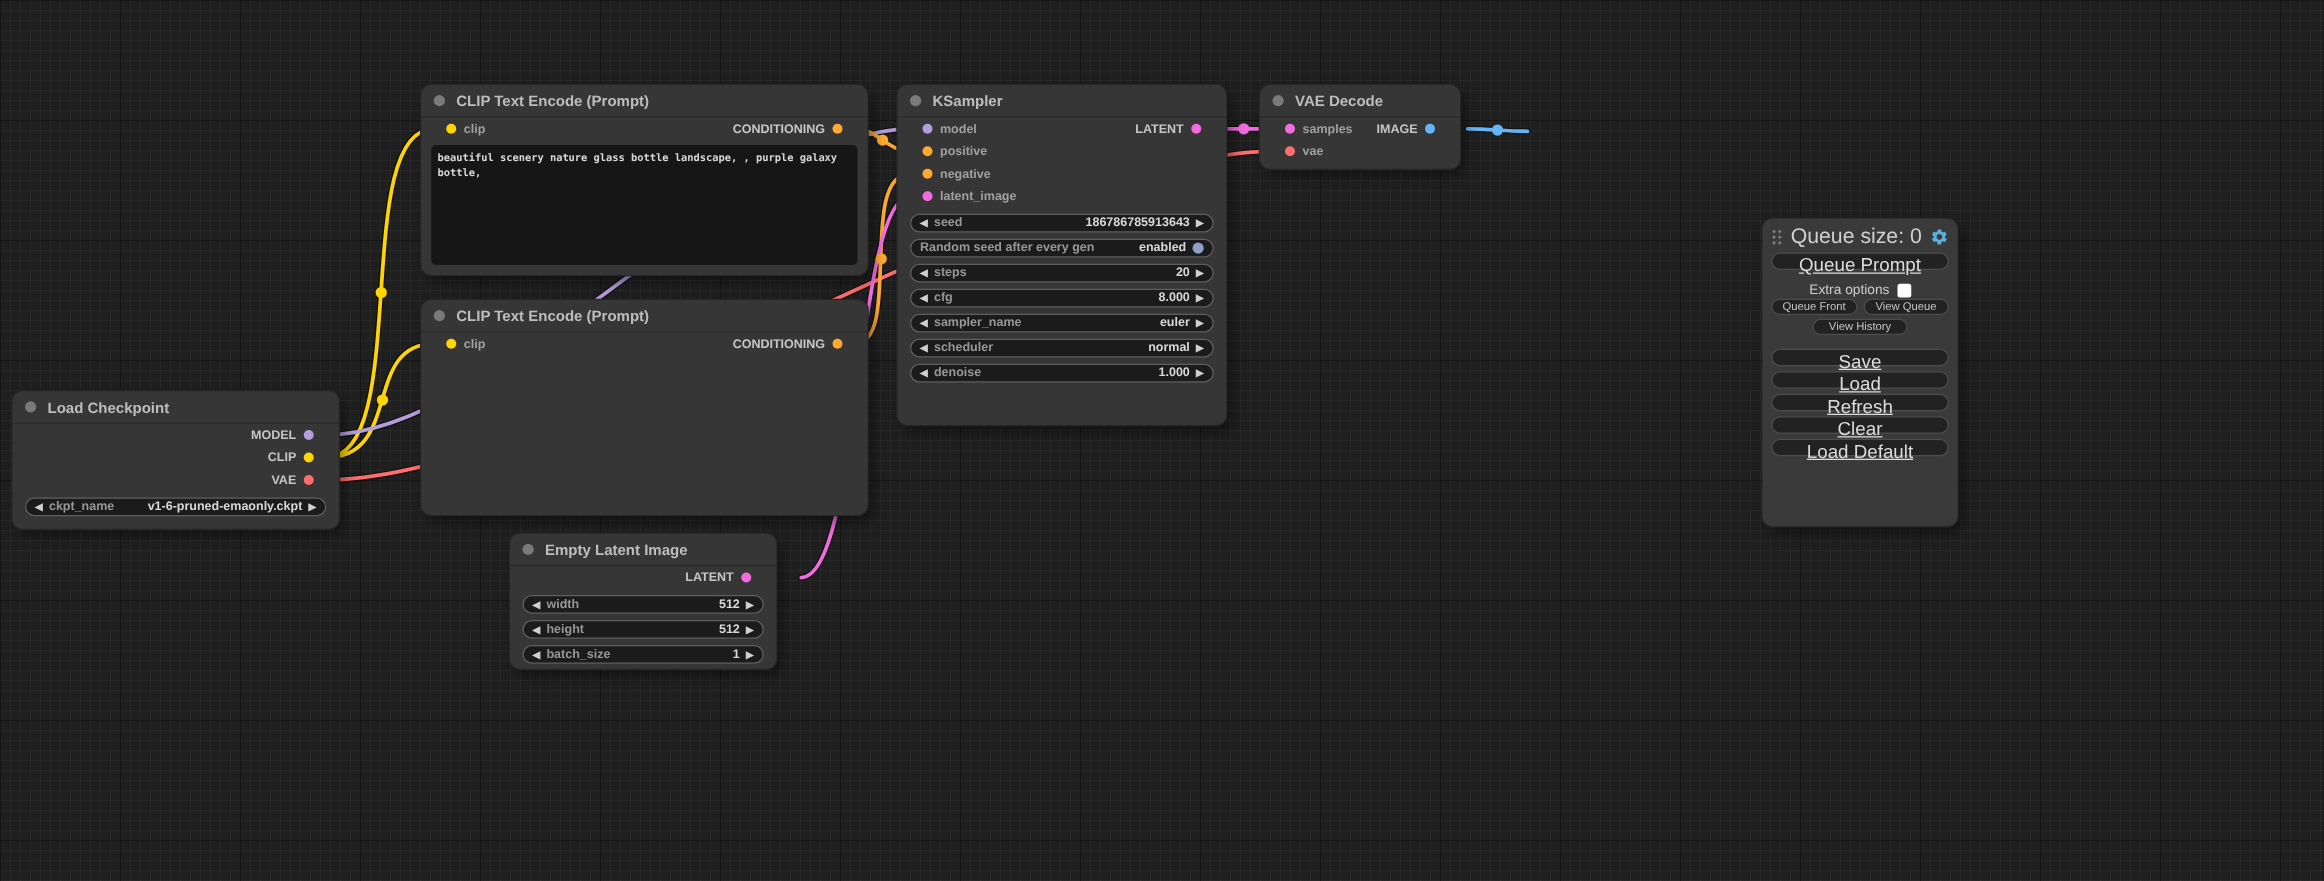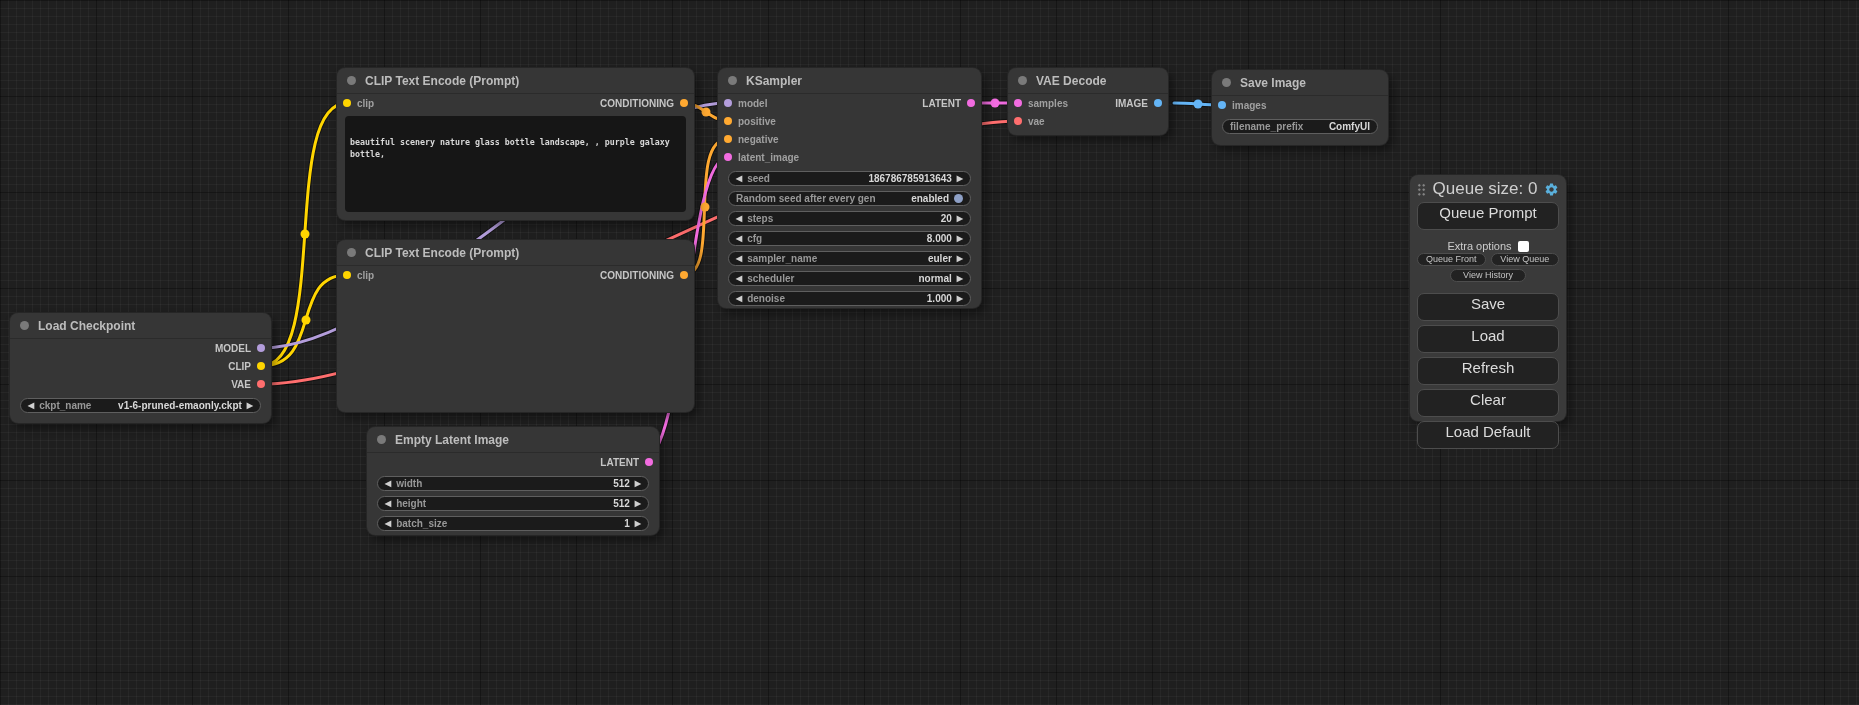--- a/index.html
+++ b/index.html
@@ -19,49 +19,49 @@
   .wire-clip{stroke:#FFD500}.wire-model{stroke:#B39DDB}.wire-vae{stroke:#FF6E6E}
   .wire-cond{stroke:#FFA931}.wire-latent{stroke:#F26CE0}.wire-image{stroke:#64B5F6}
   .ldot-clip{fill:#FFD500}.ldot-cond{fill:#FFA931}.ldot-latent{fill:#F26CE0}.ldot-image{fill:#64B5F6}
 
   .node{position:absolute;z-index:2;background:#363636;border-radius:8px;
     box-shadow:0 0 0 1px #262626, 4px 5px 10px rgba(0,0,0,0.45);color:#a0a0a0;font-weight:bold;}
   .node-title{height:26px;display:flex;align-items:center;gap:9px;padding:0 10px;
     color:#bdbdbd;font-size:12px;border-bottom:1px solid #2b2b2b;box-sizing:border-box;}
   .collapse-dot{width:9px;height:9px;border-radius:50%;background:#7a7a7a;flex:0 0 auto;}
   .port-row{height:18px;display:flex;align-items:center;justify-content:space-between;
-    padding:0 6px;font-size:10px;box-sizing:border-box;}
+    padding:0 20px;font-size:10px;box-sizing:border-box;}
   .port{display:flex;align-items:center;gap:6px;}
   .pdot{width:8px;height:8px;border-radius:50%;display:inline-block;flex:0 0 auto;}
   .dot-clip{background:#FFD500}.dot-model{background:#B39DDB}.dot-vae{background:#FF6E6E}
   .dot-cond{background:#FFA931}.dot-latent{background:#F26CE0}.dot-image{background:#64B5F6}
   .in-label{color:#a0a0a0}.out-label{color:#c6c6c6}
   .spacer{flex:1}
   .widget{height:15px;margin:5px 10px 0;background:#1b1b1b;border:1px solid #5f5f5f;
     border-radius:9px;display:flex;align-items:center;font-size:10px;padding:0 7px;
     color:#989898;box-sizing:border-box;gap:5px;}
   .widget:first-of-type{margin-top:3px;}
   .widget .wval{margin-left:auto;color:#d8d8d8;}
   .widget .arrow{color:#d0d0d0;font-size:8px;line-height:1;}
   .toggle-dot{width:9px;height:9px;border-radius:50%;background:#8EA0C6;flex:0 0 auto;}
-  .prompt-box{margin:4px 8px 8px;background:#161616;border-radius:4px;padding:20px 5px;
+  .prompt-box{margin:4px 8px 8px;background:#161616;border-radius:4px;padding:4px 5px;
     font-family:"DejaVu Sans Mono", monospace;font-size:8.3px;line-height:1.45;
     color:#d8d8d8;white-space:pre-wrap;word-break:break-word;overflow:hidden;box-sizing:border-box;}
 
   #queue-panel{position:absolute;z-index:3;left:1410px;top:175px;width:156px;height:246px;
     background:#3a3a3a;border-radius:8px;box-shadow:0 0 0 1px #262626,4px 5px 10px rgba(0,0,0,0.45);
     padding:5px 7px;box-sizing:border-box;color:#cfcfcf;}
   .qp-header{display:flex;align-items:center;height:18px;}
   .drag-dots{width:9px;height:13px;background:radial-gradient(circle,#8a8a8a 1px,transparent 1.3px);
     background-size:4.5px 4.5px;flex:0 0 auto;}
   .qp-size{flex:1;text-align:center;font-size:17px;color:#cfcfcf;}
   .gear{width:15px;height:15px;flex:0 0 auto;}
   .qbtn{background:#222;border:1px solid #4d4d4d;border-radius:7px;color:#dcdcdc;
     text-align:center;box-sizing:border-box;cursor:default;}
-  .qbtn-big{height:28px;line-height:20px;font-size:15px;margin-top:4px;width:100%;}
+  .qbtn-big{height:14px;line-height:20px;font-size:15px;margin-top:4px;width:100%;text-decoration:underline;}
   .qp-extra{display:flex;align-items:flex-end;justify-content:center;gap:6px;
     height:20px;font-size:11px;color:#cccccc;margin-top:2px;}
   .qp-check{width:11px;height:11px;background:#ffffff;border-radius:2px;}
   .qp-smallrow{display:flex;gap:5px;margin-top:1px;}
   .qbtn-small{height:13px;line-height:11px;font-size:9px;border-radius:7px;flex:1;color:#c4c4c4;}
   .qp-history{display:flex;justify-content:center;margin-top:3px;}
   .qbtn-hist{width:76px;height:13px;line-height:11px;font-size:9px;border-radius:7px;color:#c4c4c4;}
   .qp-gap{height:7px;}
 </style>
 </head>
@@ -175,21 +175,21 @@
           <i class="pdot dot-clip"></i>
           <span class="in-label">clip</span>
         </span>
       <span class="port">
           <span class="out-label">CONDITIONING</span>
           <i class="pdot dot-cond"></i>
         </span>
     </div>
   </div>
 
-  <div class="node" style="left:718px;top:68px;width:263px;height:240px">
+  <div class="node" style="left:718px;top:68px;width:263px;height:272px">
     <div class="node-title">
       <span class="collapse-dot"></span>
       <span>KSampler</span>
     </div>
     <div class="port-row">
       <span class="port">
           <i class="pdot dot-model"></i>
           <span class="in-label">model</span>
         </span>
       <span class="port">
@@ -274,38 +274,22 @@
         </span>
     </div>
     <div class="port-row">
       <span class="port">
           <i class="pdot dot-vae"></i>
           <span class="in-label">vae</span>
         </span>
     </div>
   </div>
 
-  <div class="node" style="left:1212px;top:70px;width:176px;height:75px">
-    <div class="node-title">
-      <span class="collapse-dot"></span>
-      <span>Save Image</span>
-    </div>
-    <div class="port-row">
-      <span class="port">
-          <i class="pdot dot-image"></i>
-          <span class="in-label">images</span>
-        </span>
-    </div>
-    <div class="widget">
-      <span>filename_prefix</span>
-      <span class="wval">ComfyUI</span>
-    </div>
-  </div>
-
-  <div class="node" style="left:367px;top:427px;width:292px;height:108px">
+
+  <div class="node" style="left:408px;top:427px;width:213px;height:108px">
     <div class="node-title">
       <span class="collapse-dot"></span>
       <span>Empty Latent Image</span>
     </div>
     <div class="port-row">
         <span class="spacer"></span>
       <span class="port">
           <span class="out-label">LATENT</span>
           <i class="pdot dot-latent"></i>
         </span>

